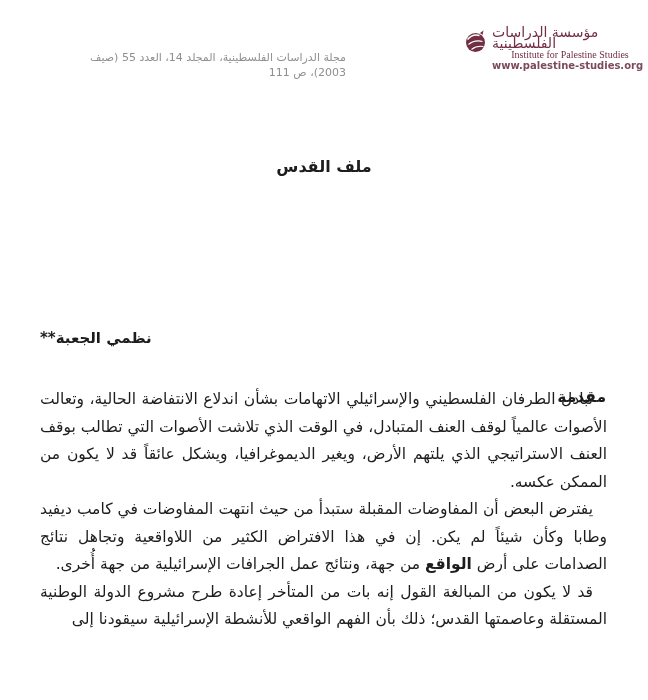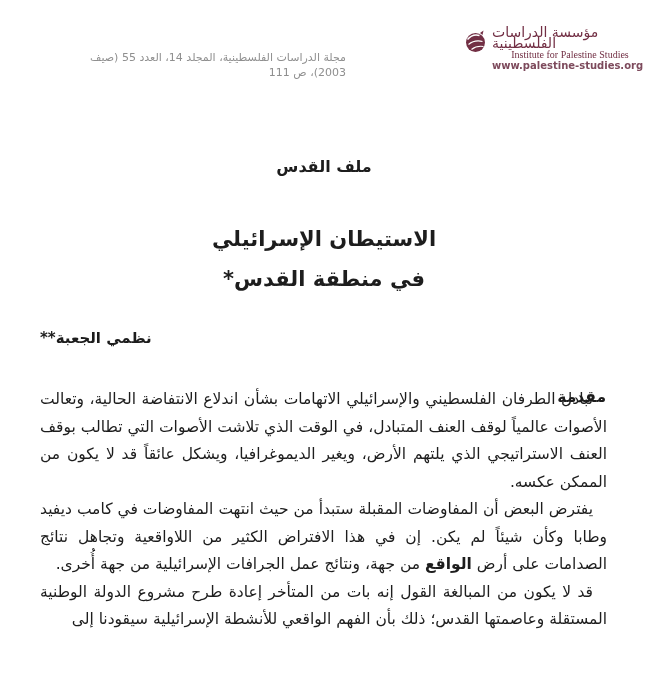--- a/index.html
+++ b/index.html
@@ -83,24 +83,20 @@
     </span>
     <span class="logo-text">
       <span class="logo-ar">مؤسسة الدراسات الفلسطينية</span>
       <span class="logo-en">Institute for Palestine Studies</span>
       <span class="logo-url">www.palestine-studies.org</span>
     </span>
   </div>
 
   <div class="kicker">ملف القدس</div>
 
-  <div class="article-title">
-    <div>الاستيطان الإسرائيلي</div>
-    <div>في منطقة القدس*</div>
-  </div>
 
   <div class="author">نظمي الجعبة**</div>
 
   <div class="section-heading">مقدمة</div>
 
   <div class="body-text">
     <p><span>تبادل الطرفان الفلسطيني والإسرائيلي الاتهامات بشأن اندلاع الانتفاضة الحالية، وتعالت الأصوات عالمياً لوقف العنف المتبادل، في الوقت الذي تلاشت الأصوات التي تطالب بوقف العنف الاستراتيجي الذي يلتهم الأرض، ويغير الديموغرافيا، ويشكل عائقاً قد لا يكون من الممكن عكسه.</span></p>
     <p><span>يفترض البعض أن المفاوضات المقبلة ستبدأ من حيث انتهت المفاوضات في كامب ديفيد وطابا وكأن شيئاً لم يكن. إن في هذا الافتراض الكثير من اللاواقعية وتجاهل نتائج الصدامات على أرض </span><span class="bold">الواقع</span><span> من جهة، ونتائج عمل الجرافات الإسرائيلية من جهة أُخرى.</span></p>
     <p><span>قد لا يكون من المبالغة القول إنه بات من المتأخر إعادة طرح مشروع الدولة الوطنية المستقلة وعاصمتها القدس؛ ذلك بأن الفهم الواقعي للأنشطة الإسرائيلية سيقودنا إلى</span></p>
   </div>

